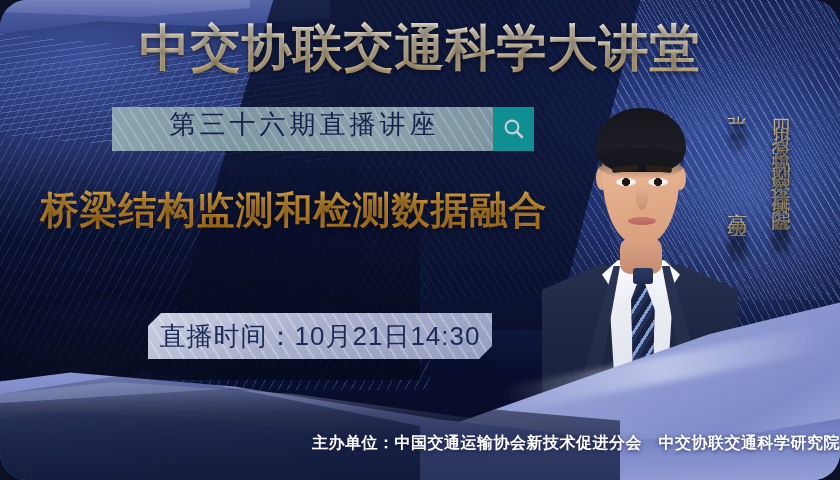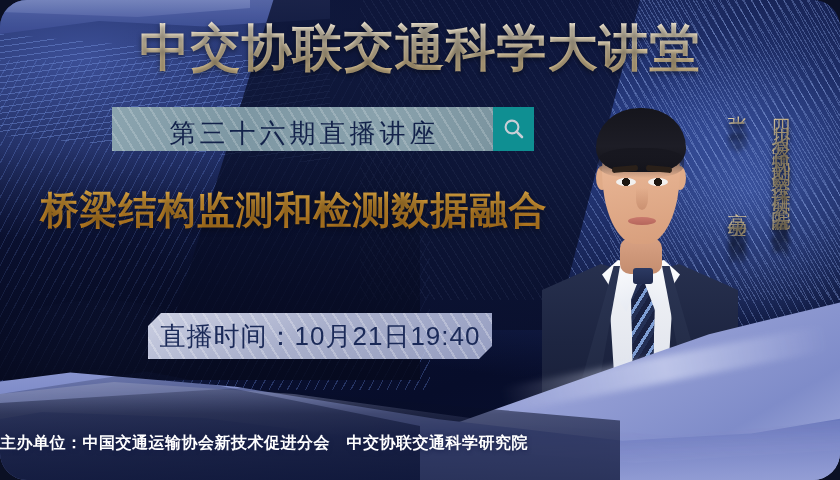--- a/index.html
+++ b/index.html
@@ -93,21 +93,21 @@
     white-space:nowrap;}
   .headline-sh{position:absolute;left:110px;top:14px;width:620px;height:68px;
     display:flex;align-items:center;justify-content:center;
     font-size:50px;font-weight:700;letter-spacing:1px;line-height:1;
     color:rgba(0,0,0,.55);filter:blur(3px);white-space:nowrap;z-index:-1;}
 
   
   .subbar{position:absolute;left:112px;top:107px;width:422px;height:44px;display:flex;}
   .subbar-body{position:relative;flex:1;
     background:linear-gradient(100deg,#8ba4af 0%,#7d97a3 35%,#8aa2ad 70%,#7b949f 100%);
-    overflow:hidden;display:flex;align-items:flex-end;justify-content:center;}
+    overflow:hidden;display:flex;align-items:flex-start;justify-content:center;}
   .subbar-body::after{content:"";position:absolute;inset:0;
     background:repeating-linear-gradient(58deg,
       rgba(255,255,255,.18) 0px,rgba(255,255,255,.18) 2px,
       rgba(255,255,255,0) 2px,rgba(255,255,255,0) 9px);}
   .subbar-text{position:relative;z-index:2;font-size:26px;color:#13224a;
     letter-spacing:4px;font-weight:400;white-space:nowrap;padding-left:4px;}
   .subbar-icon{width:41px;background:#0f8f92;display:flex;align-items:center;justify-content:center;}
   .subbar-icon svg{display:block;}
 
   
@@ -202,21 +202,21 @@
   .p-eye-r{position:absolute;left:108px;top:100px;width:20px;height:8px;
     background:radial-gradient(circle at 50% 50%,#1b1510 38%,#f2f0ee 40%);
     border-radius:50%;}
   .p-nose{position:absolute;left:96px;top:110px;width:12px;height:22px;
     background:linear-gradient(180deg,rgba(196,137,107,0),rgba(186,126,96,.55));
     border-radius:0 0 50% 50%;}
   .p-mouth{position:absolute;left:88px;top:139px;width:28px;height:8px;
     background:linear-gradient(180deg,#c9796c,#b5665c);border-radius:50%;}
 
   
-  .footer{position:absolute;left:0;bottom:26px;width:840px;text-align:left;
+  .footer{position:absolute;left:0;bottom:26px;width:840px;text-align:right;
     font-size:16px;font-weight:700;color:#ffffff;letter-spacing:.5px;
     text-shadow:0 1px 4px rgba(20,28,70,.8);}
 </style>
 </head>
 <body>
 
 <div class="poster">
 
   <div class="bg-base"></div>
   <div class="glow1"></div>
@@ -273,21 +273,21 @@
         <line x1="14.6" y1="14.6" x2="20" y2="20" stroke="#c9ced6" stroke-width="2.6" stroke-linecap="round"></line>
       </svg>
     </div>
   </div>
 
   <div class="topic">
     <div>桥梁结构监测和检测数据融合</div>
   </div>
 
   <div class="timeplate">
-    <span class="timeplate-text">直播时间：10月21日19:40</span>
+    <span class="timeplate-text">直播时间：10月21日14:30</span>
   </div>
 
   <div class="vcol vcol-org">四川省公路规划勘察设计研究院有限公司</div>
   <div class="vcol vcol-name">张二华</div>
   <div class="vcol vcol-title">高级工程师</div>
 
   <div class="footer">主办单位：中国交通运输协会新技术促进分会　中交协联交通科学研究院</div>
 
 </div>
 

